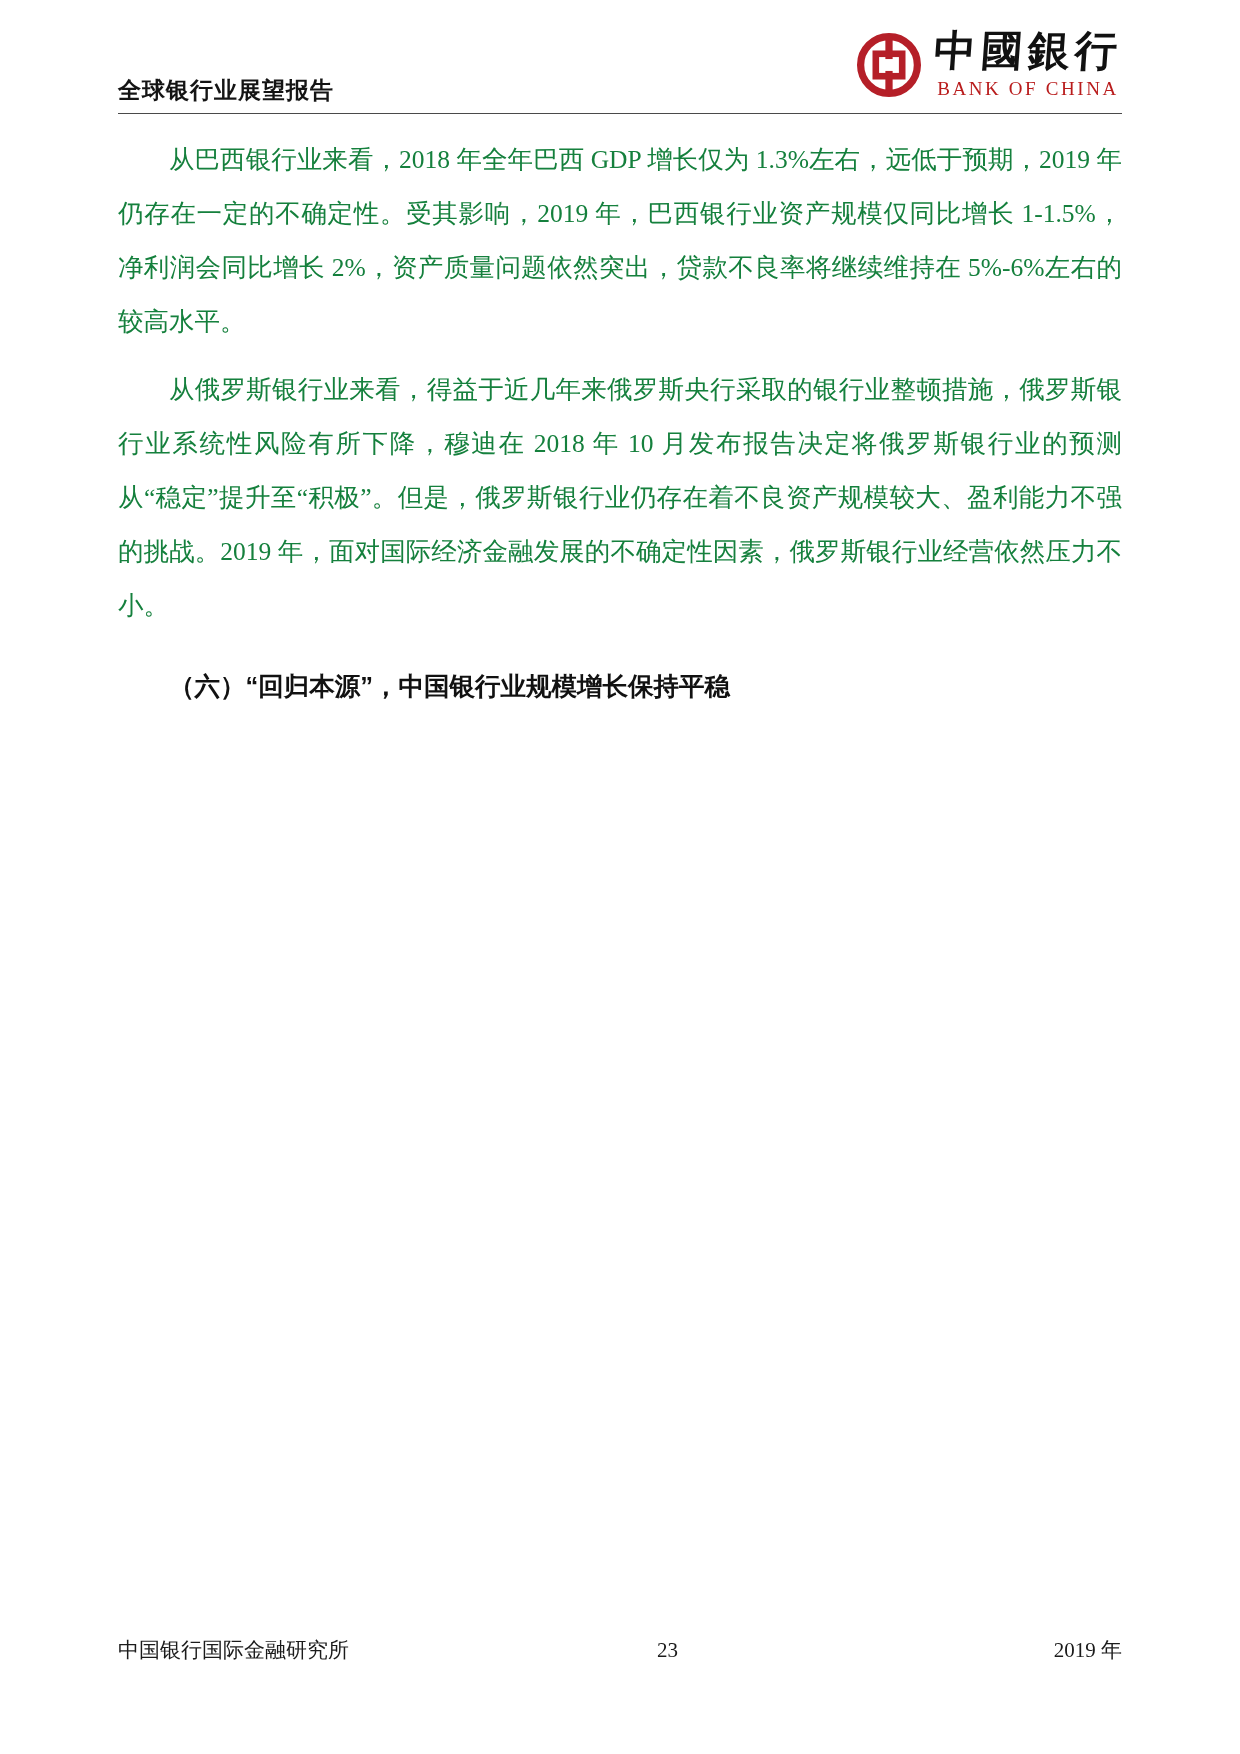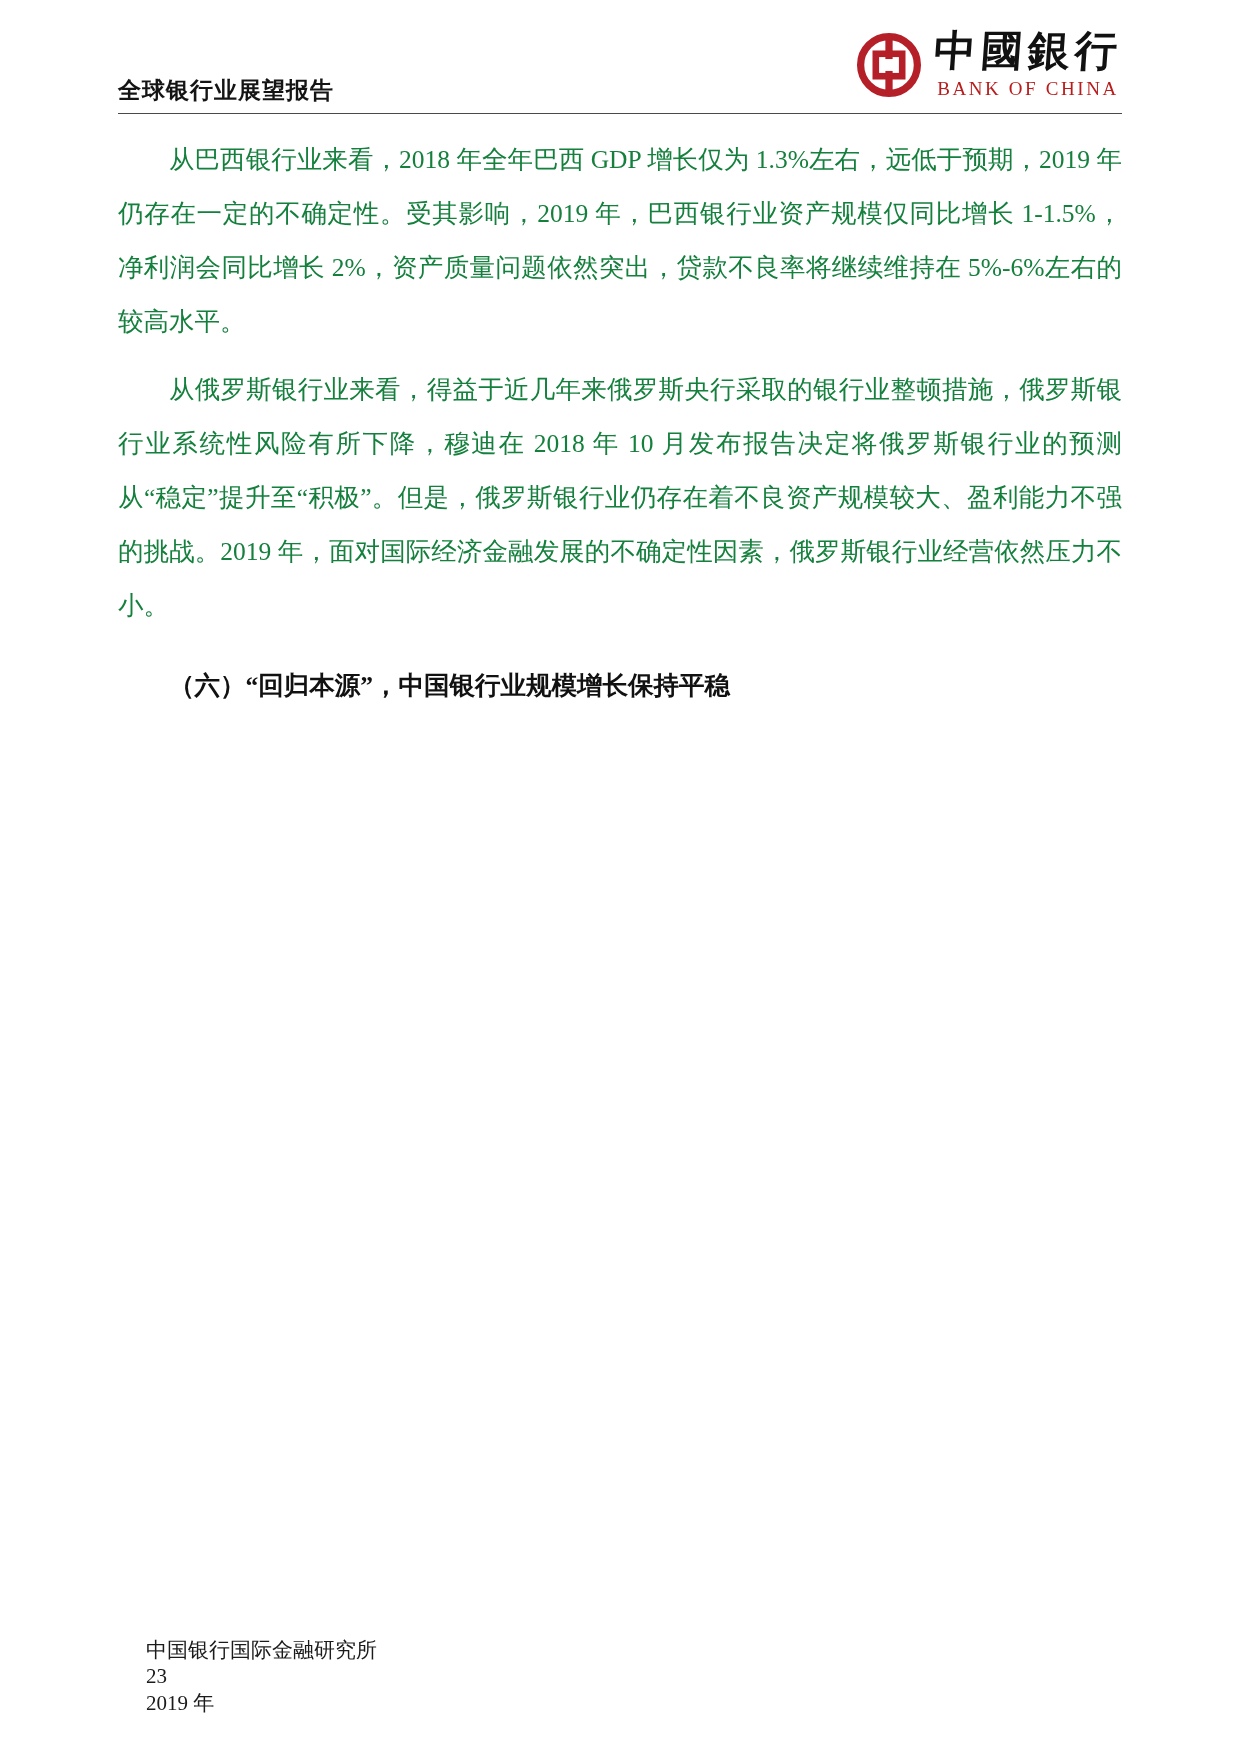--- a/index.html
+++ b/index.html
@@ -107,40 +107,39 @@
   }
   p.para + p.para { margin-top: 14px; }
 
   h2.section-heading {
     margin: 26px 0 10px 0;
     font-size: 25.5px;
     line-height: 54px;
     font-weight: bold;
     text-indent: 2em;
     color: #111111;
-    font-family: Liberation Serif, serif;
+    font-family: Liberation Sans, sans-serif;
   }
 
   
   .footer {
     position: absolute;
     left: 118px;
     top: 1636px;
     width: 1004px;
     display: flex;
     align-items: baseline;
     font-size: 21px;
     color: #1b1b1b;
     font-family: "Liberation Serif", "DejaVu Serif", serif;
-    flex-direction: column;
   }
   .footer-left { flex: 0 0 auto; }
   .footer-center {
     flex: 1 1 auto;
-    text-align: left;
+    text-align: center;
     padding-right: 40px;
   }
   .footer-right { flex: 0 0 auto; margin-left: 28px; }
 </style>
 </head>
 <body>
 
 <div class="page">
 
   <div class="header">

